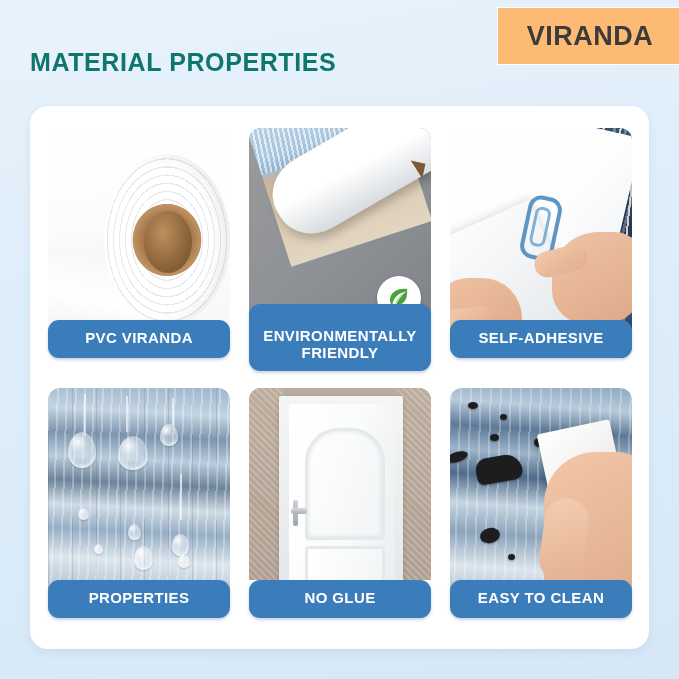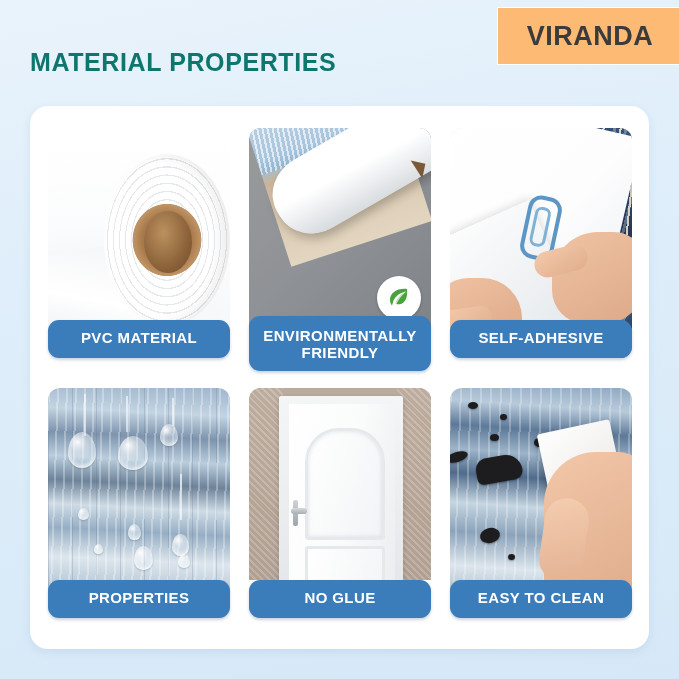--- a/index.html
+++ b/index.html
@@ -45,21 +45,21 @@
     border-radius:12px;overflow:hidden;
   }
   .label{
     position:absolute;left:0;bottom:0;width:182px;
     background:#3b7cba;border-radius:11px;
     color:#ffffff;font-size:15px;font-weight:bold;letter-spacing:.4px;
     text-align:center;line-height:1.12;
     padding:10px 0 11px 0;box-sizing:border-box;
     box-shadow:0 2px 3px rgba(40,80,130,.25);
   }
-  .label.two-line{bottom:-13px;padding:12px 0 9px 0;margin-top:22px;}
+  .label.two-line{bottom:-13px;padding:24px 0 9px 0;margin-top:22px;}
 
   
   .pvc{background:linear-gradient(180deg,#ffffff 0%,#fdfdfd 42%,#f4f6f8 100%);}
   .pvc .sheet{
     position:absolute;left:-6px;top:34px;width:140px;height:140px;
     background:linear-gradient(160deg,#ffffff 0%,#fbfcfd 45%,#e8ecef 100%);
     transform:skewY(14deg);
   }
   .pvc .roll{
     position:absolute;left:56px;top:26px;width:126px;height:172px;
@@ -264,21 +264,21 @@
 
   <div class="grid">
 
     <div class="card">
       <div class="thumb pvc">
         <div class="sheet"></div>
         <div class="tail"></div>
         <div class="roll"></div>
         <div class="core"></div>
       </div>
-      <div class="label">PVC MATERIAL</div>
+      <div class="label">PVC VIRANDA</div>
     </div>
 
     <div class="card">
       <div class="thumb eco">
         <div class="photo">
           <div class="rail"></div>
           <div class="post1"></div>
           <div class="post2"></div>
         </div>
         <div class="curl"></div>

